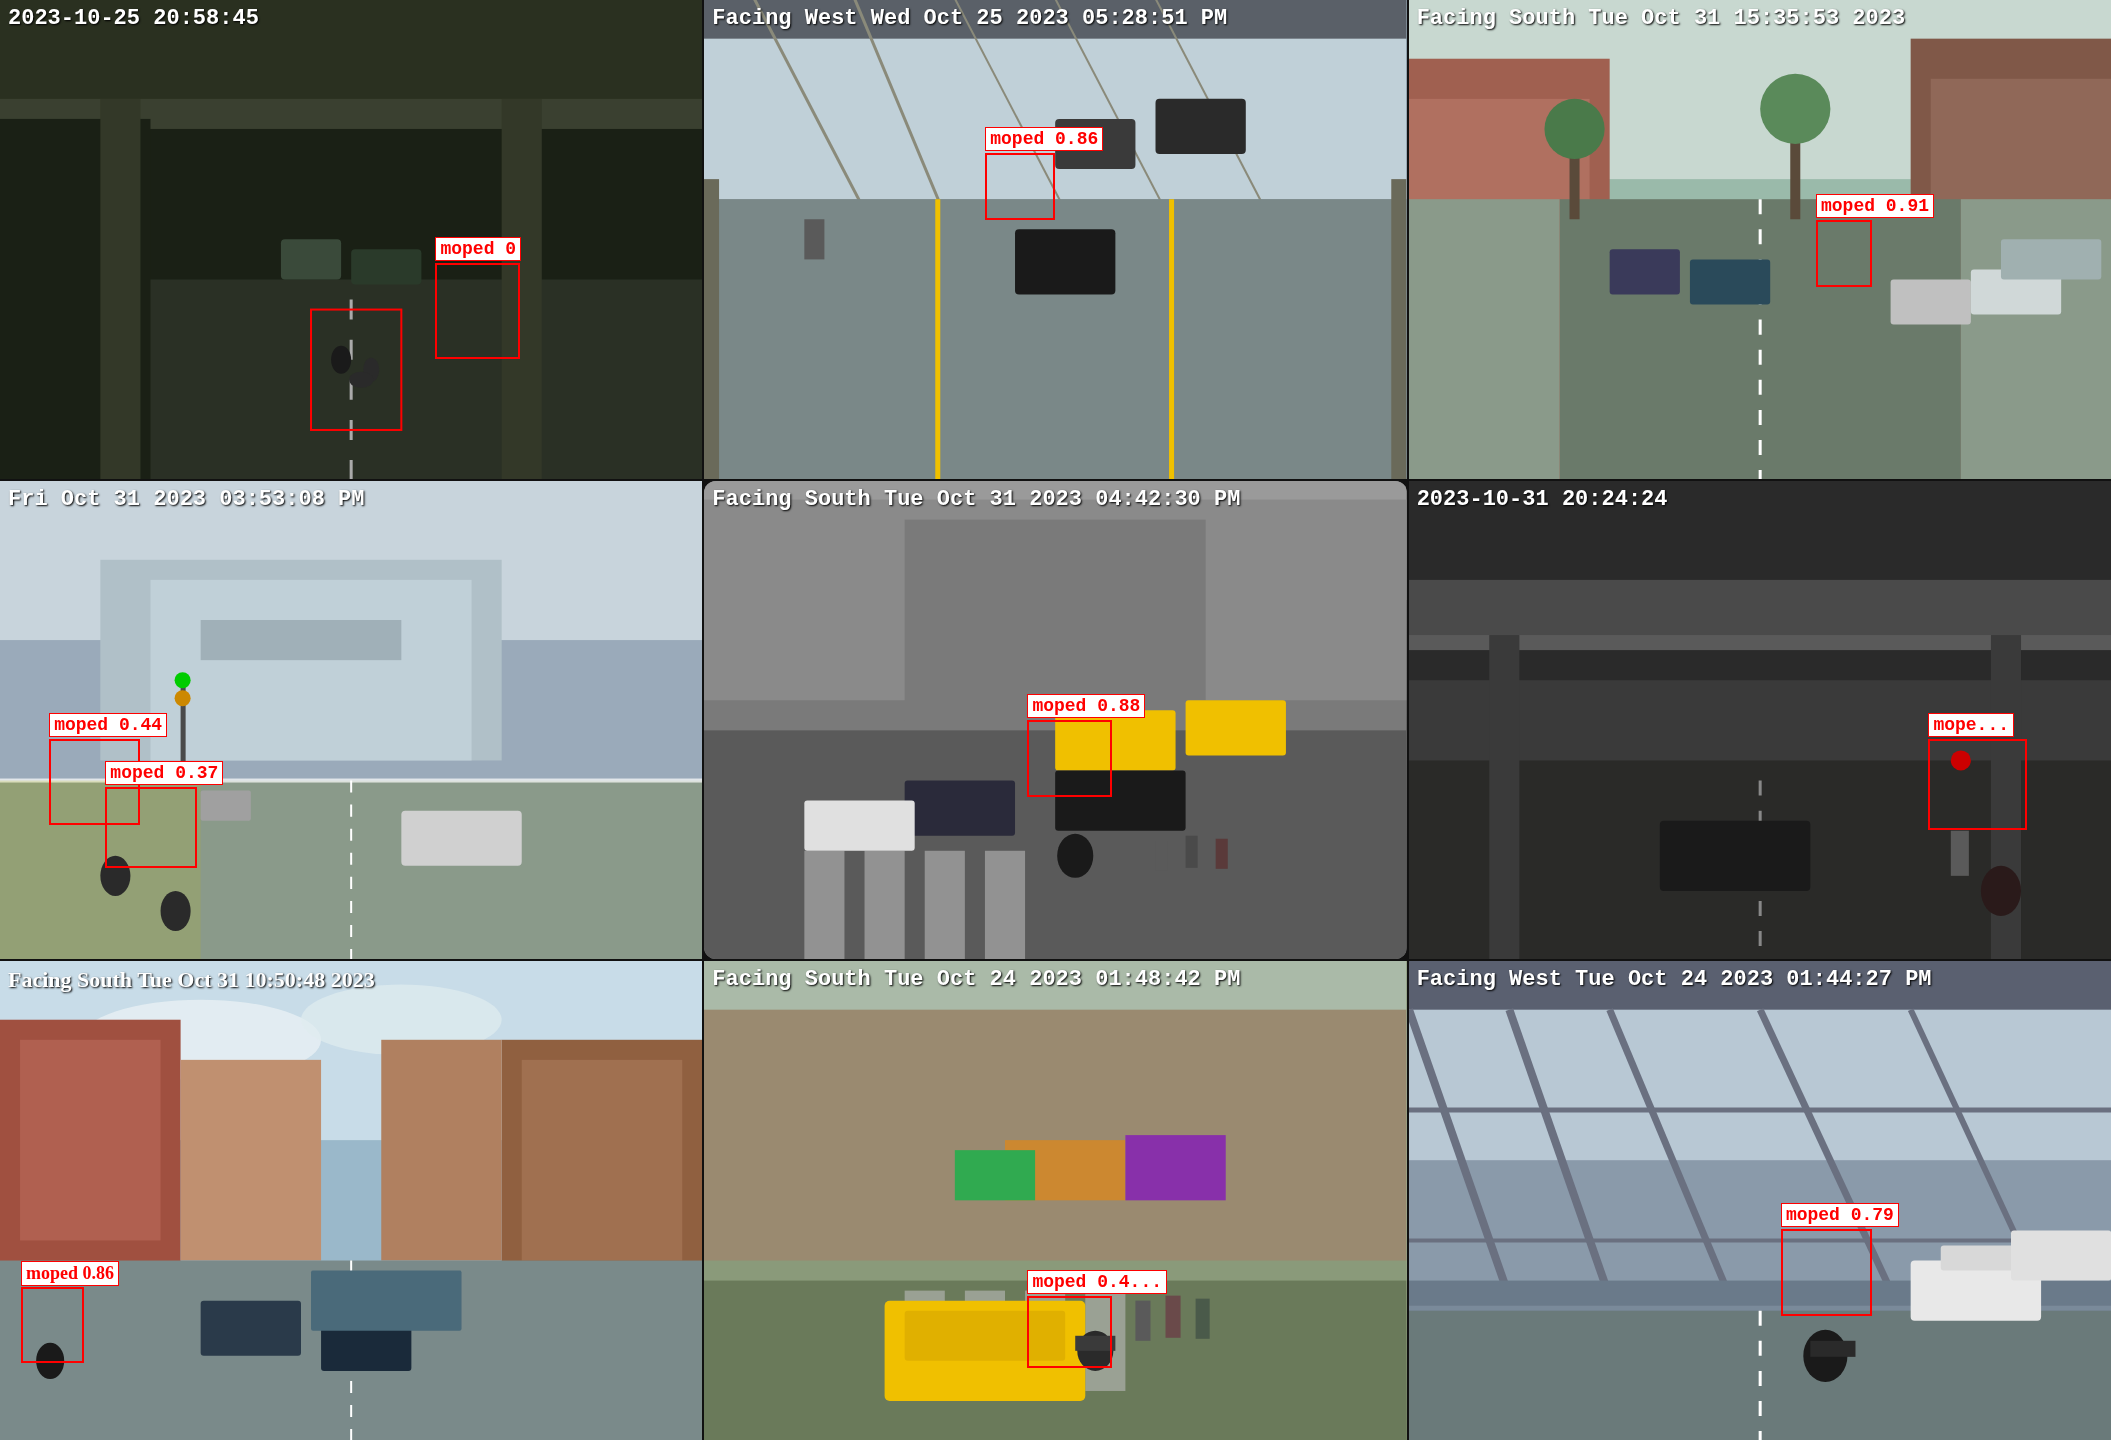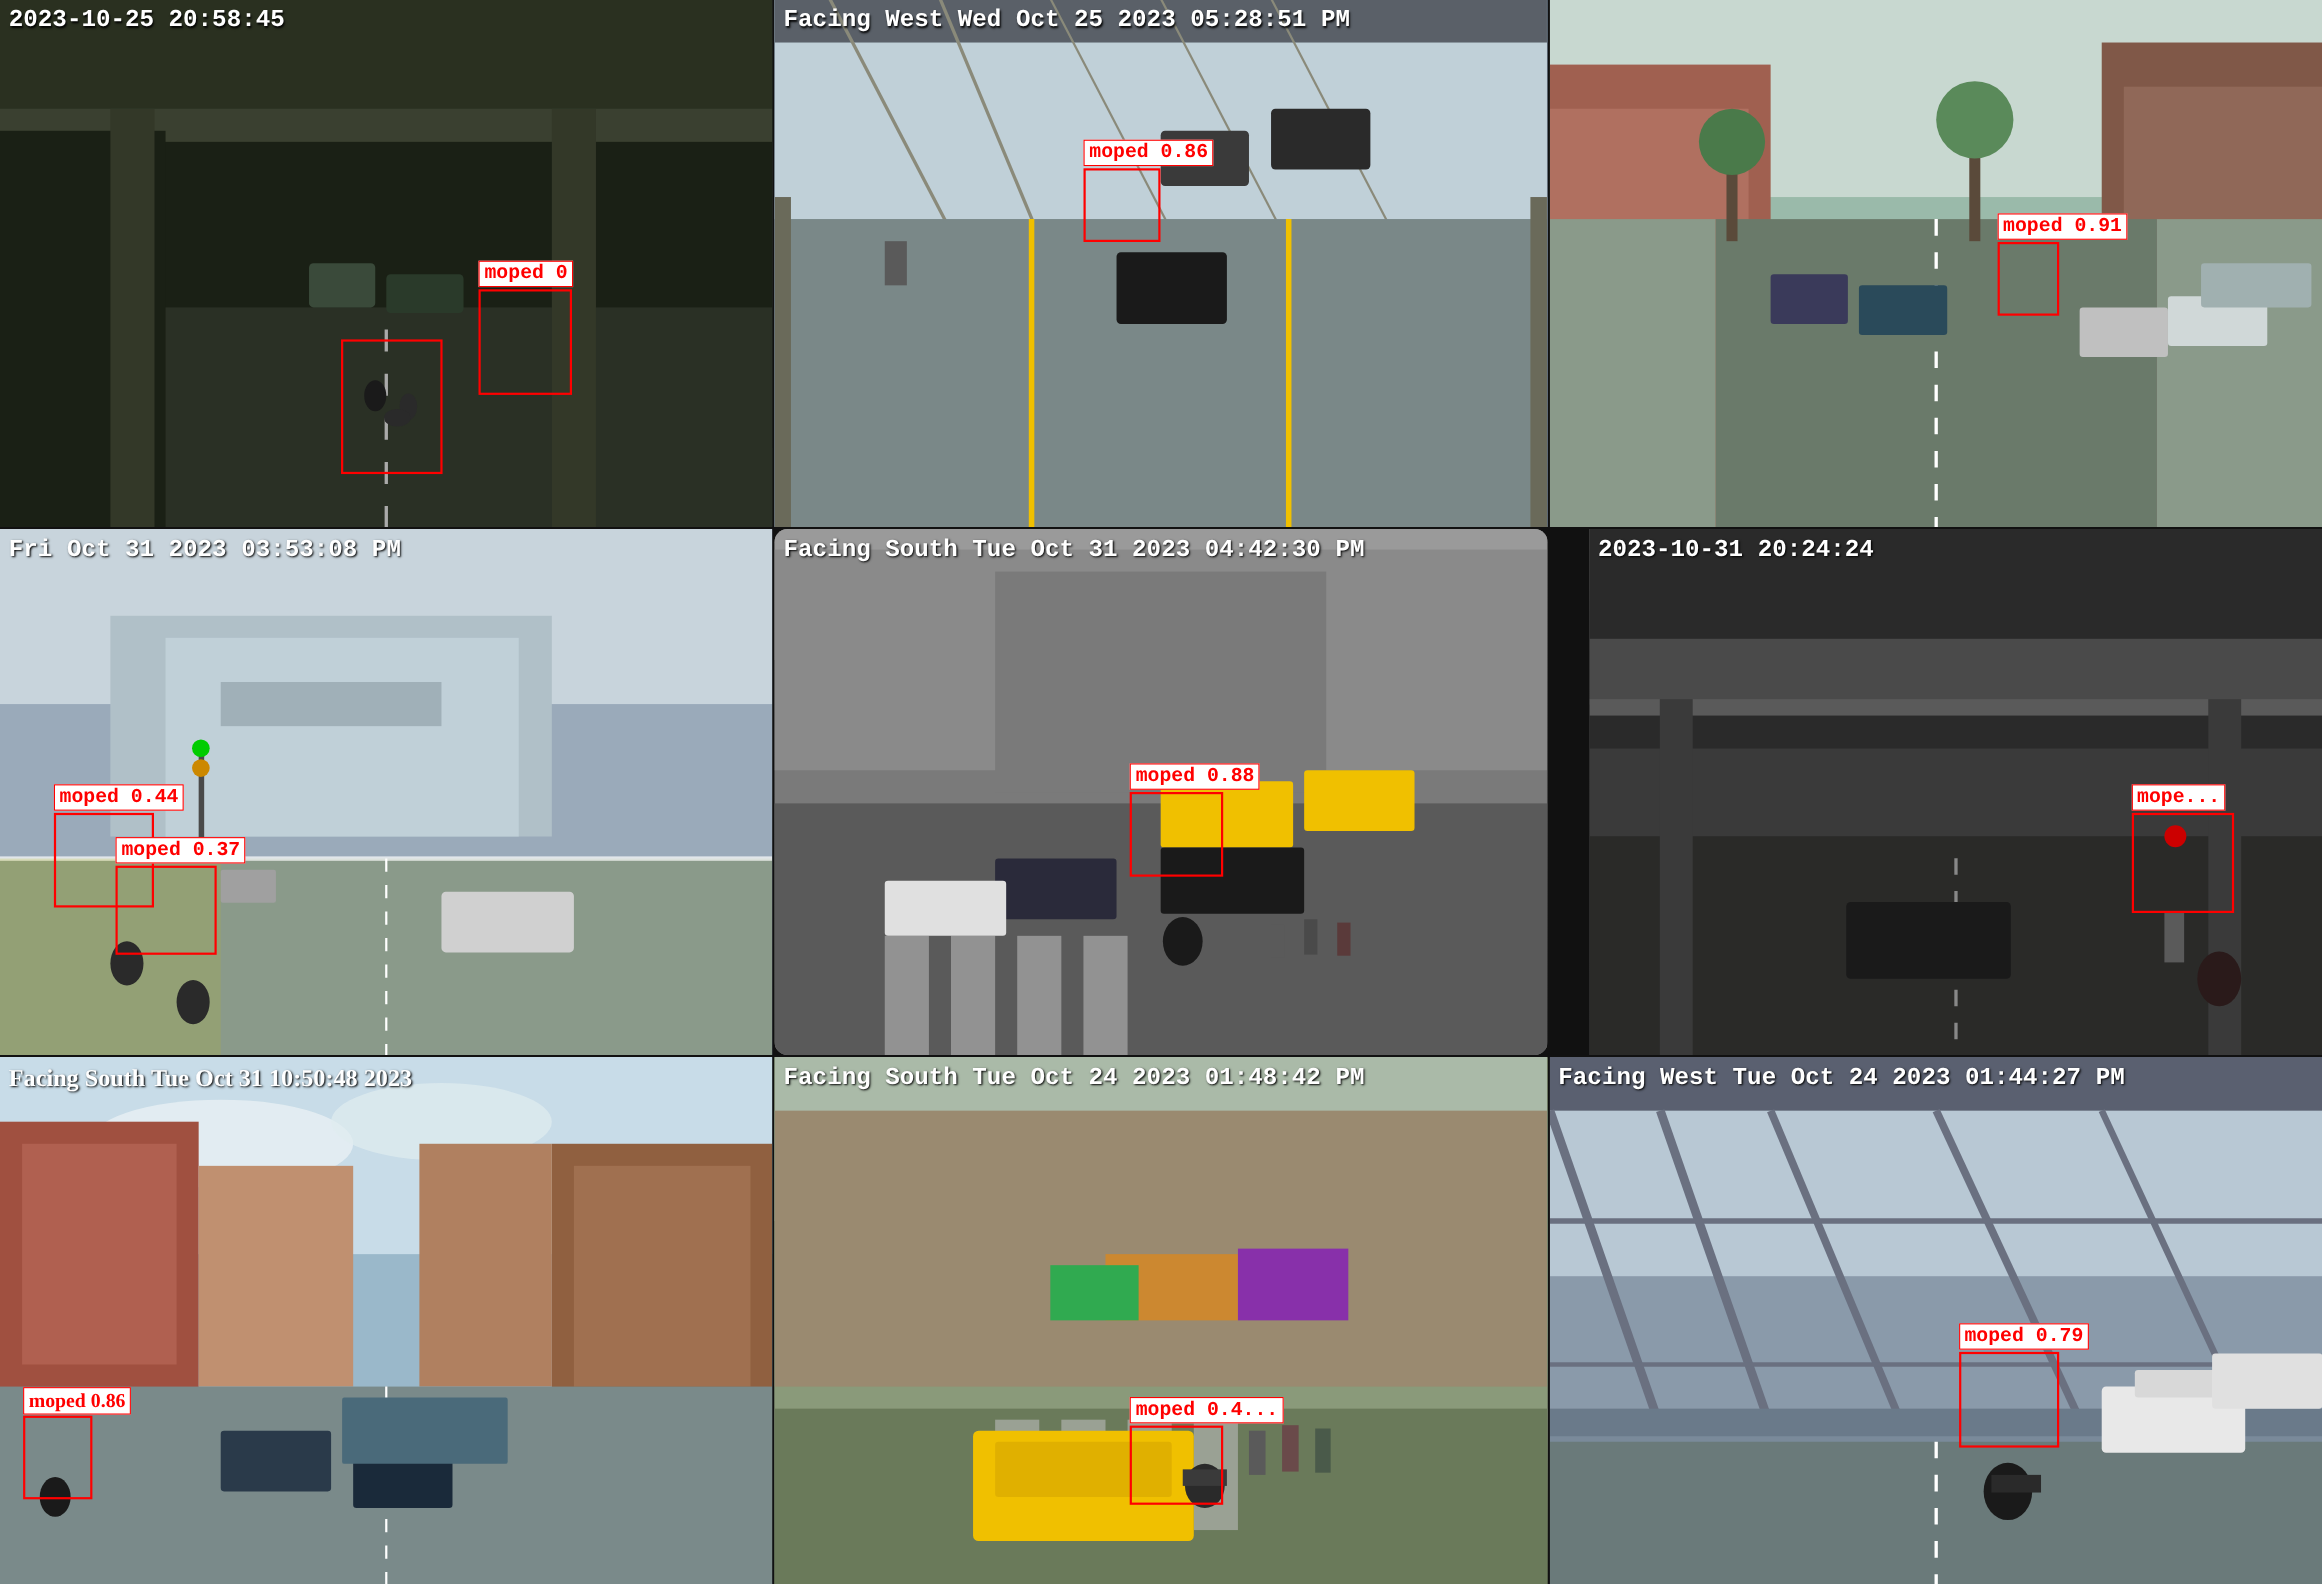--- a/index.html
+++ b/index.html
@@ -52,21 +52,21 @@
       padding: 1px 4px;
       white-space: nowrap;
       border: 1px solid red;
     }
     
     .scene-1 { background: linear-gradient(160deg, #4a5a4a 0%, #3a4a3a 30%, #5a6a5a 60%, #2a3a2a 100%); }
     .scene-2 { background: linear-gradient(180deg, #6a7a8a 0%, #8a9aaa 40%, #7a8a9a 100%); }
     .scene-3 { background: linear-gradient(180deg, #9aaaaa 0%, #7a8a7a 50%, #5a6a5a 100%); }
     .scene-4 { background: linear-gradient(180deg, #8a9aaa 0%, #aabaca 50%, #6a7a8a 100%); }
     .scene-5 { background: linear-gradient(180deg, #7a7a7a 0%, #5a5a5a 50%, #3a3a3a 100%); border-radius: 12px; }
-    .scene-6 { background: linear-gradient(180deg, #6a6a6a 0%, #4a4a4a 30%, #3a3a3a 100%); margin-left: 36px; }
+    .scene-6 { background: linear-gradient(180deg, #6a6a6a 0%, #4a4a4a 30%, #3a3a3a 100%); }
     .scene-7 { background: linear-gradient(180deg, #8aaaba 0%, #9abaca 60%, #4a6a7a 100%); font-family: Liberation Serif, serif; }
     .scene-8 { background: linear-gradient(180deg, #8a9a7a 0%, #aaba9a 50%, #6a7a5a 100%); }
     .scene-9 { background: linear-gradient(180deg, #7a8a9a 0%, #8a9aaa 50%, #5a6a7a 100%); text-align: center; }
 
     .scene-canvas {
       position: absolute;
       inset: 0;
       width: 100%;
       height: 100%;
     }
@@ -171,20 +171,21 @@
       <rect x="590" y="240" width="100" height="40" rx="3" fill="#a0b0b0"></rect>
 
       <rect x="200" y="250" width="70" height="45" rx="3" fill="#3a3a5a"></rect>
       <rect x="280" y="260" width="80" height="45" rx="3" fill="#2a4a5a"></rect>
 
       <rect x="160" y="140" width="10" height="80" fill="#5a4a3a"></rect>
       <circle cx="165" cy="130" r="30" fill="#4a7a4a"></circle>
       <rect x="380" y="120" width="10" height="100" fill="#5a4a3a"></rect>
       <circle cx="385" cy="110" r="35" fill="#5a8a5a"></circle>
     </svg>
+    <div class="timestamp">Facing South  Tue Oct 31 15:35:53 2023</div>
     <div class="detection-box" style="left:58%;top:46%;width:8%;height:14%;">
       <span class="detection-label">moped 0.91</span>
     </div>
   </div>
 
   <div class="cell scene-4">
     <svg class="scene-canvas" viewBox="0 0 700 480" preserveAspectRatio="xMidYMid slice">
 
       <rect width="700" height="480" fill="#9aaaba"></rect>
 

